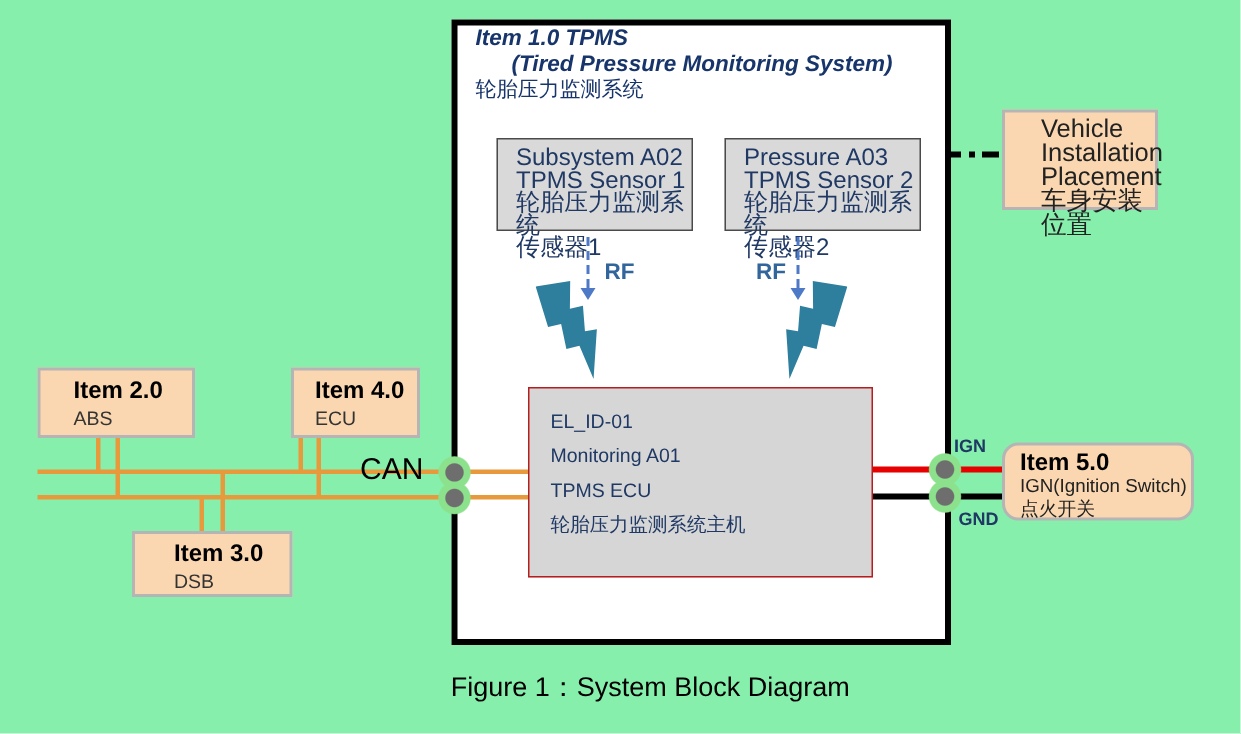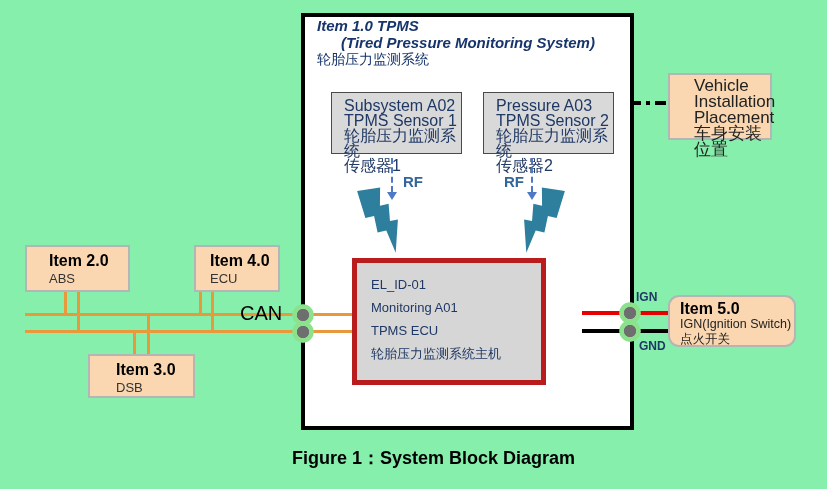--- a/index.html
+++ b/index.html
@@ -15,22 +15,22 @@
   
   .tpms-title{left:317px;top:17px;color:#17356b;line-height:17px;white-space:nowrap;}
   .tpms-title .l1{font-size:15px;font-weight:bold;font-style:italic;}
   .tpms-title .l2{font-size:15px;font-weight:bold;font-style:italic;margin-left:24px;}
   .tpms-title .l3{font-size:14px;}
 
   
   .graybox{background:#d9d9d9;border:1px solid #4a4a4a;color:#1f3864;font-size:16px;line-height:15px;}
   .a02{left:331px;top:92px;width:131px;height:62px;padding:5px 0 0 12px;box-sizing:border-box;}
   .a03{left:483px;top:92px;width:131px;height:62px;padding:5px 0 0 12px;box-sizing:border-box;}
-  .ecu{left:352px;top:258px;width:194px;height:127px;padding:10px 0 0 14px;box-sizing:border-box;
-       font-size:13px;line-height:23px;border:5px solid #b91c1c;background:#d6d6d6;}
+  .ecu{left:352px;top:258px;width:230px;height:127px;padding:10px 0 0 14px;box-sizing:border-box;
+       font-size:13px;line-height:23px;border:1px solid #b91c1c;background:#d6d6d6;}
 
   
   .dash-arrow{width:0;border-left:2px dashed #4d79c7;height:34px;}
   .arrowhead{width:0;height:0;border-left:5px solid transparent;border-right:5px solid transparent;
              border-top:8px solid #4d79c7;}
   .rf-label{color:#31659c;font-size:15px;font-weight:bold;}
 
   
   .bolt{width:42px;height:72px;}
   .bolt-left{left:360px;top:182px;transform:rotate(-40deg);}
@@ -57,21 +57,21 @@
   .pwr-label{color:#1f3864;font-weight:bold;font-size:12px;}
 
   
   .dashdot{left:630px;top:101px;width:38px;height:4px;
     background:repeating-linear-gradient(90deg,#000 0 11px,transparent 11px 16px,#000 16px 20px,transparent 20px 25px);}
 
   
   .dot{width:22px;height:22px;border-radius:50%;
     background:radial-gradient(circle,#6e6e6e 0 37%,#8ce28c 42% 66%,rgba(140,226,140,0) 74%);z-index:5;}
 
-  .caption{left:0;right:0;top:446px;text-align:center;font-size:18px;color:#000;padding-left:40px;font-weight:bold;}
+  .caption{left:0;right:0;top:446px;text-align:center;font-size:18px;color:#000;padding-left:40px;}
 </style>
 </head>
 <body>
 
 <div id="canvas">
 
   <div class="abs boundary"></div>
 
   <div class="abs tpms-title">
     <div class="l1">Item 1.0 TPMS</div>

